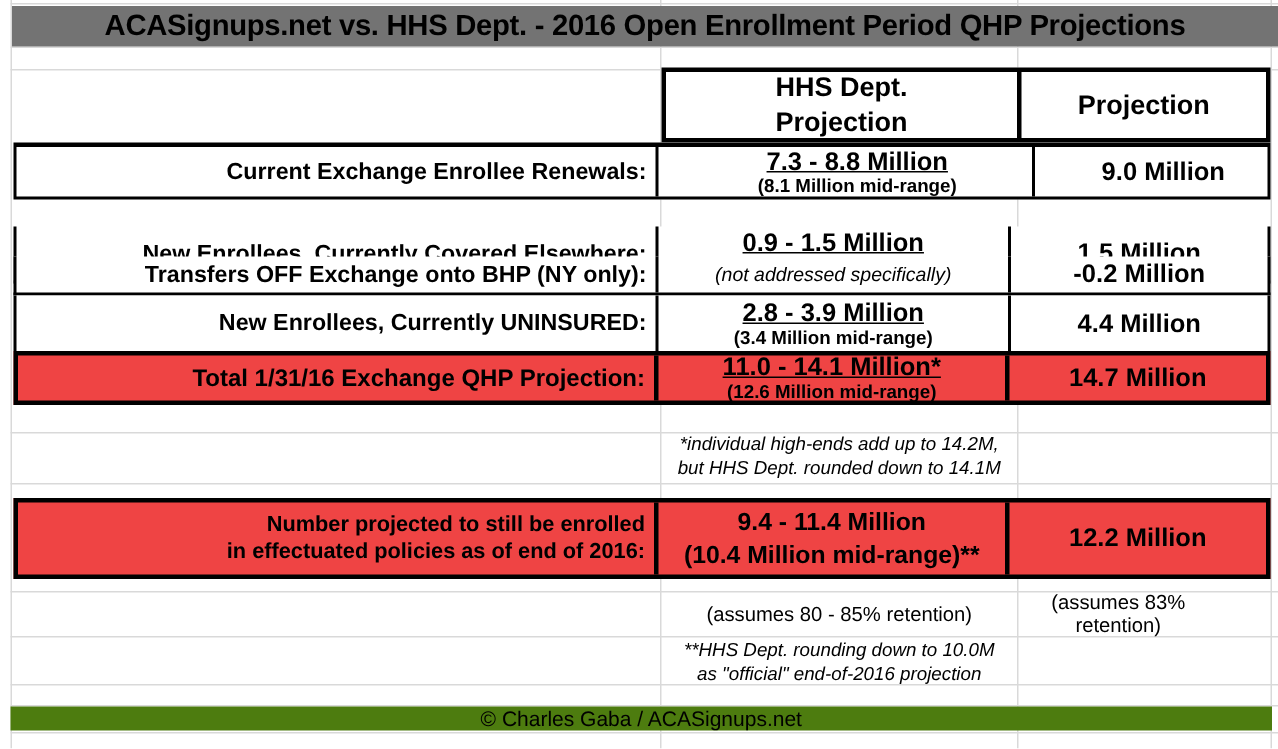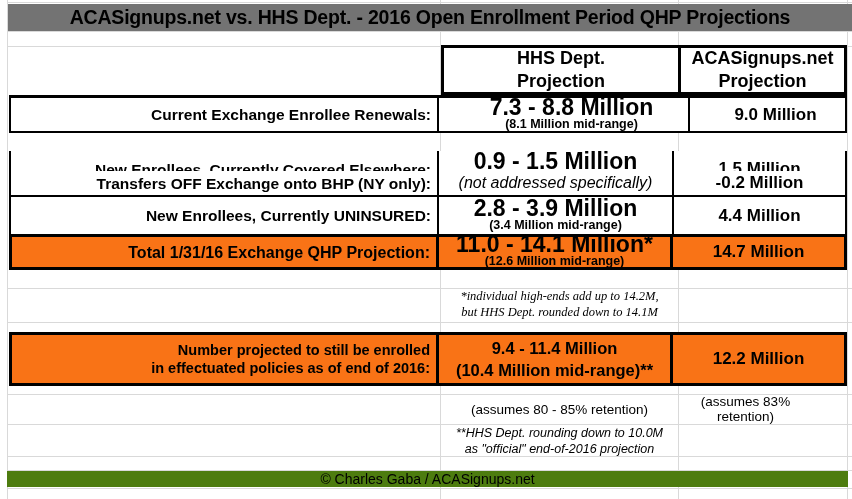--- a/index.html
+++ b/index.html
@@ -15,33 +15,33 @@
           background:#ffffff;display:flex;z-index:3;box-sizing:border-box;}
   .hdrcell{display:flex;flex-direction:column;align-items:center;justify-content:center;
            font-weight:700;font-size:18px;line-height:23px;color:#000;}
   .hdrcell.hhs{width:234px;border-right:3px solid #000;}
   .hdrcell.aca{flex:1;}
   .trow{position:absolute;left:9px;width:838px;display:flex;background:#ffffff;z-index:3;
         box-sizing:border-box;border-left:2px solid #000;border-right:2px solid #000;
         border-bottom:2px solid #000;}
   .trow.first{border-top:3px solid #000;gap:16px;}
   .trow.nobot{border-bottom:none;}
-  .trow.hl{border:3px solid #000;background:#f97316;}
+  .trow.hl{border:3px solid #000;background:#ef4444;}
   .lblcell{width:428px;border-right:2px solid #000;display:flex;flex-direction:column;
            align-items:flex-end;justify-content:center;padding-right:6px;box-sizing:border-box;
            font-weight:700;font-size:15.5px;line-height:19px;color:#000;text-align:right;}
   .hhscell{width:235px;border-right:2px solid #000;display:flex;flex-direction:column;
            align-items:center;justify-content:center;box-sizing:border-box;text-align:center;color:#000;}
   .acacell{flex:1;display:flex;align-items:center;justify-content:center;font-weight:700;
            font-size:17px;color:#000;text-align:center;border-radius:16px;}
   .hl .lblcell{width:427px;border-right:3px solid #000;font-size:16px;}
   .hl .hhscell{width:234px;border-right:3px solid #000;}
-  .vmain{font-weight:700;font-size:23px;line-height:19px;}
+  .vmain{font-weight:700;font-size:17px;line-height:19px;text-decoration:underline;}
   .vsub{font-weight:700;font-size:12.5px;line-height:15px;}
-  .vnote{font-style:italic;font-size:16px;line-height:16px;}
+  .vnote{font-style:italic;font-size:13px;line-height:16px;}
   .bigline{font-weight:700;font-size:16.5px;line-height:22px;}
   .note{position:absolute;z-index:2;display:flex;flex-direction:column;align-items:center;
         justify-content:center;text-align:center;color:#000;}
   .italicnote{font-style:italic;font-size:12.5px;line-height:16px;}
   .retention{font-size:13.5px;}
   .copyright{position:absolute;left:7px;width:841px;top:471px;height:16px;background:#4d7c0f;
              z-index:2;display:flex;align-items:center;justify-content:center;font-size:14px;color:#000;}
 </style>
 </head>
 <body>
@@ -64,21 +64,20 @@
   <div class="gl glv" style="left:847px"></div>
 
   <div class="title">ACASignups.net vs. HHS Dept. - 2016 Open Enrollment Period QHP Projections</div>
 
   <div class="hdrbox">
     <div class="hdrcell hhs">
       <span>HHS Dept.</span>
       <span>Projection</span>
     </div>
     <div class="hdrcell aca">
-      <span>ACASignups.net</span>
       <span>Projection</span>
     </div>
   </div>
 
   <div class="trow first" style="top:95px;height:38px;">
     <div class="lblcell">Current Exchange Enrollee Renewals:</div>
     <div class="hhscell">
       <span class="vmain">7.3 - 8.8 Million</span>
       <span class="vsub">(8.1 Million mid-range)</span>
     </div>
@@ -113,21 +112,21 @@
 
   <div class="trow hl" style="top:234px;height:36px;">
     <div class="lblcell">Total 1/31/16 Exchange QHP Projection:</div>
     <div class="hhscell">
       <span class="vmain">11.0 - 14.1 Million*</span>
       <span class="vsub">(12.6 Million mid-range)</span>
     </div>
     <div class="acacell">14.7 Million</div>
   </div>
 
-  <div class="note italicnote" style="left:441px;top:286px;width:237px;height:36px;font-family:Liberation Serif, serif;">
+  <div class="note italicnote" style="left:441px;top:286px;width:237px;height:36px;">
     <span>*individual high-ends add up to 14.2M,</span>
     <span>but HHS Dept. rounded down to 14.1M</span>
   </div>
 
   <div class="trow hl" style="top:332px;height:54px;">
     <div class="lblcell" style="font-size:14.5px;line-height:18px;">
       <span>Number projected to still be enrolled</span>
       <span>in effectuated policies as of end of 2016:</span>
     </div>
     <div class="hhscell">

